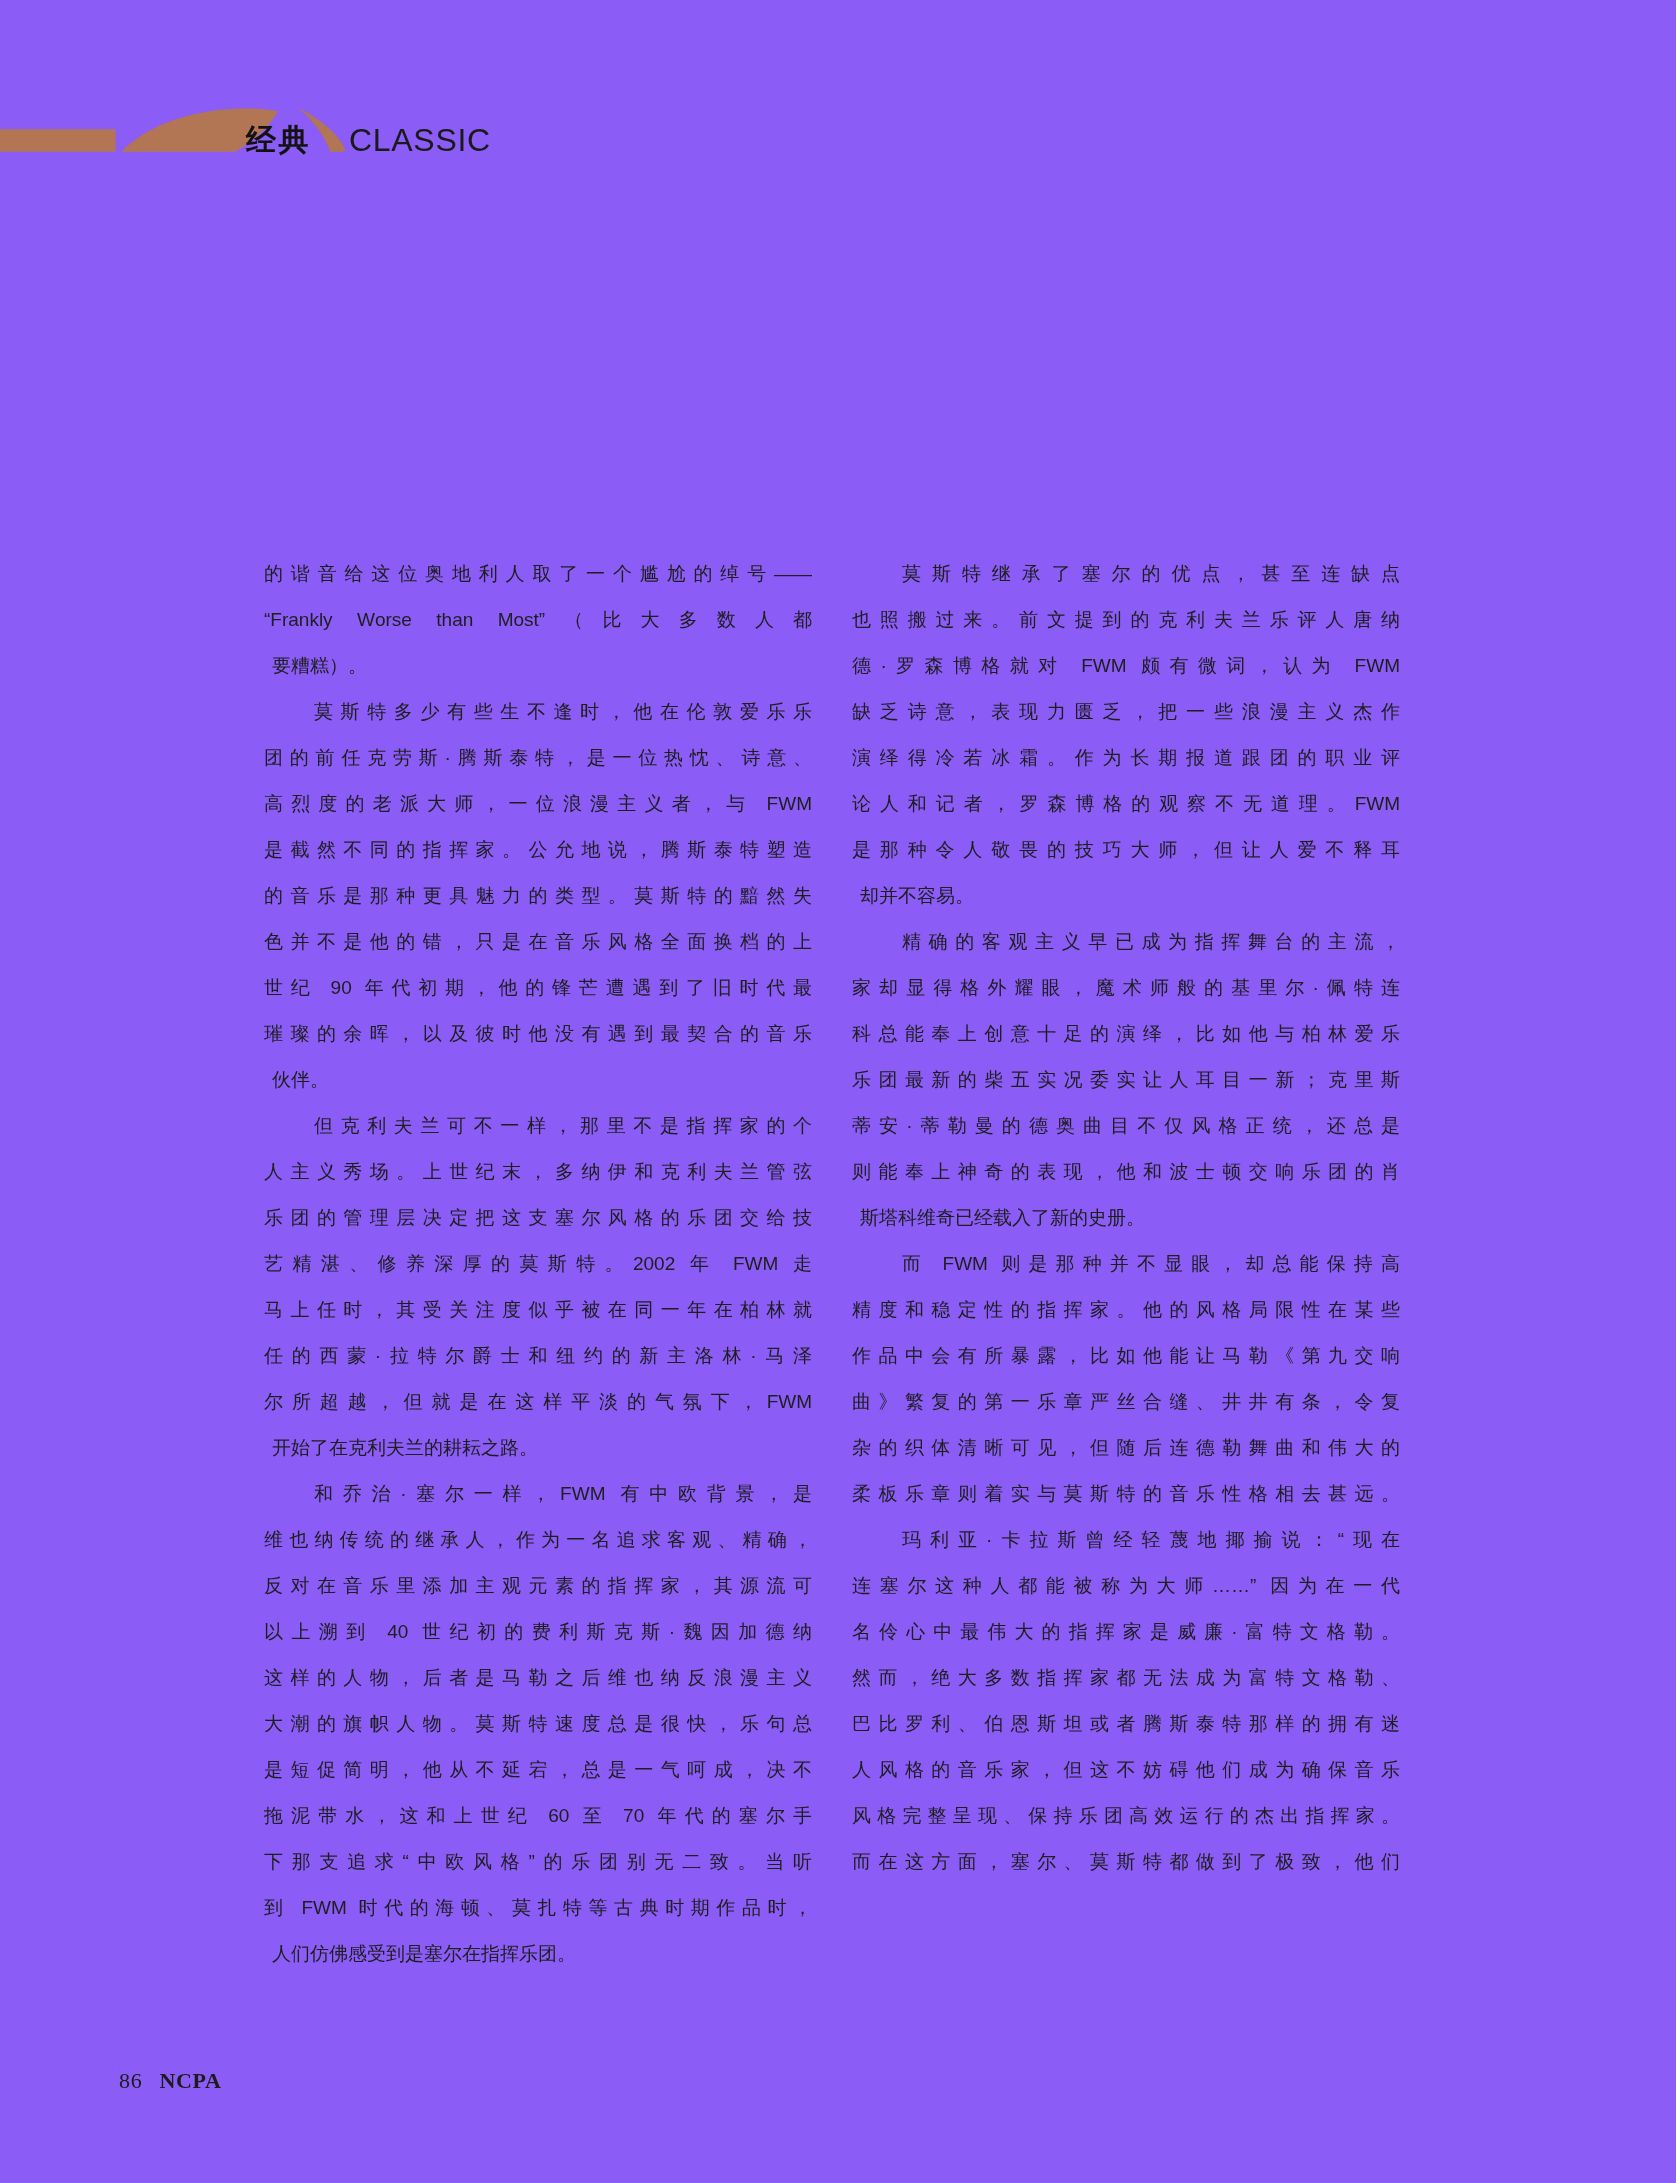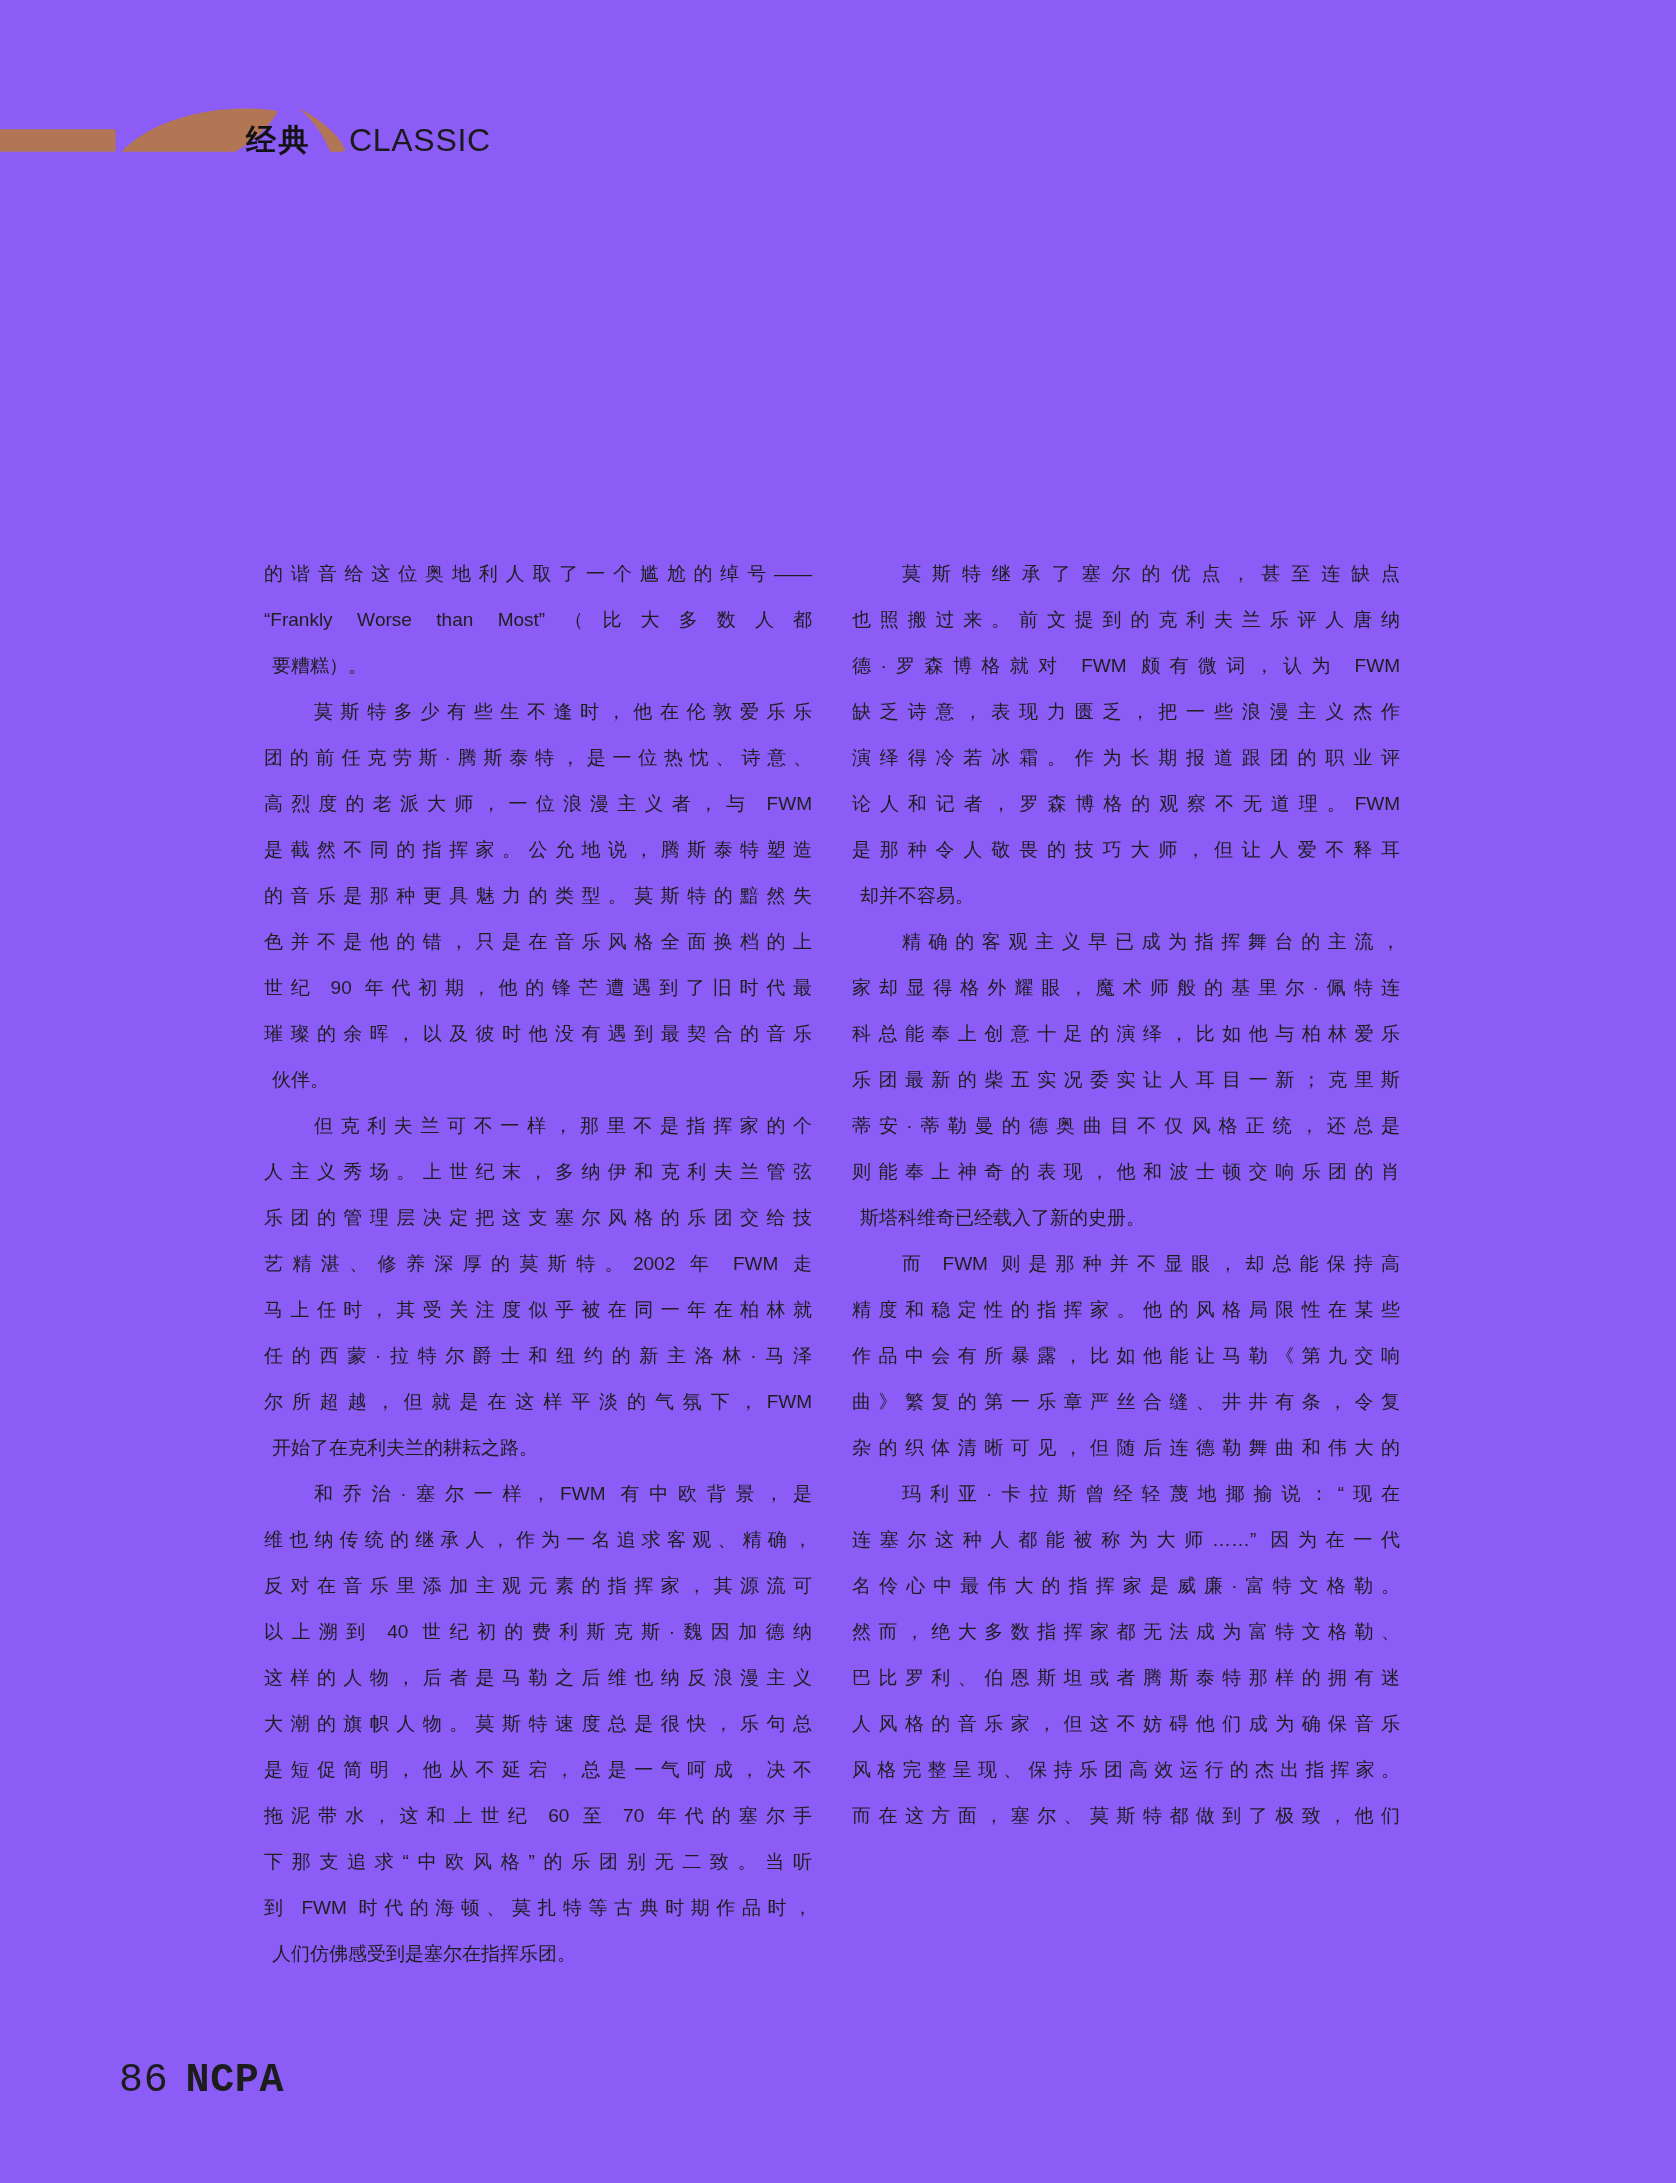--- a/index.html
+++ b/index.html
@@ -38,22 +38,22 @@
   .line {
     height: 46px; overflow: hidden;
     text-align: justify; text-align-last: justify;
   }
   .line.ind { text-indent: 50px; }
   .line.end { text-align: left; text-align-last: auto; margin-left: 8px; }
 
   
   .footer {
     position: absolute; left: 119px; top: 2066px;
-    font-size: 40px; color: #1c1c1c; line-height: 30px;
-    font-family: Liberation Mono, monospace;
+    font-size: 22px; color: #1c1c1c; line-height: 30px;
+    font-family: Liberation Serif, serif;
   }
   .footer .num  { font-weight: 400; letter-spacing: 0.7px; }
   .footer .name { font-weight: 700; margin-left: 17px; letter-spacing: 0.7px; }
 </style>
 </head>
 <body>
 
 <div class="page">
 
   <header>
@@ -117,20 +117,21 @@
         <div class="line">科总能奉上创意十足的演绎，比如他与柏林爱乐</div>
         <div class="line">乐团最新的柴五实况委实让人耳目一新；克里斯</div>
         <div class="line">蒂安·蒂勒曼的德奥曲目不仅风格正统，还总是</div>
         <div class="line">则能奉上神奇的表现，他和波士顿交响乐团的肖</div>
         <div class="line end">斯塔科维奇已经载入了新的史册。</div>
         <div class="line ind">而 FWM 则是那种并不显眼，却总能保持高</div>
         <div class="line">精度和稳定性的指挥家。他的风格局限性在某些</div>
         <div class="line">作品中会有所暴露，比如他能让马勒《第九交响</div>
         <div class="line">曲》繁复的第一乐章严丝合缝、井井有条，令复</div>
         <div class="line">杂的织体清晰可见，但随后连德勒舞曲和伟大的</div>
+        <div class="line">柔板乐章则着实与莫斯特的音乐性格相去甚远。</div>
         <div class="line ind">玛利亚·卡拉斯曾经轻蔑地揶揄说：“现在</div>
         <div class="line">连塞尔这种人都能被称为大师……” 因为在一代</div>
         <div class="line">名伶心中最伟大的指挥家是威廉·富特文格勒。</div>
         <div class="line">然而，绝大多数指挥家都无法成为富特文格勒、</div>
         <div class="line">巴比罗利、伯恩斯坦或者腾斯泰特那样的拥有迷</div>
         <div class="line">人风格的音乐家，但这不妨碍他们成为确保音乐</div>
         <div class="line">风格完整呈现、保持乐团高效运行的杰出指挥家。</div>
         <div class="line">而在这方面，塞尔、莫斯特都做到了极致，他们</div>
       </div>
   </main>

